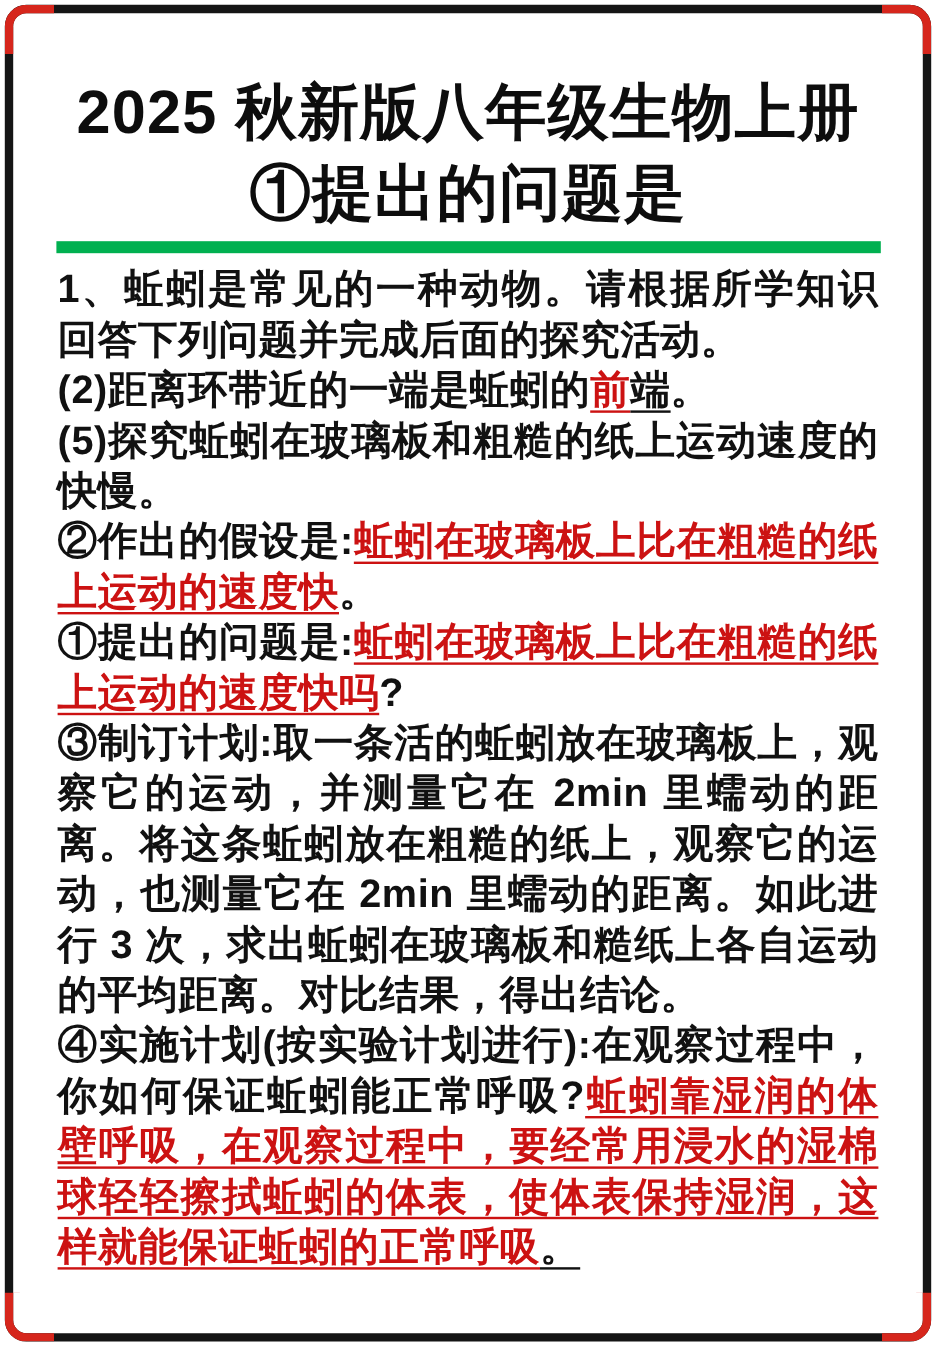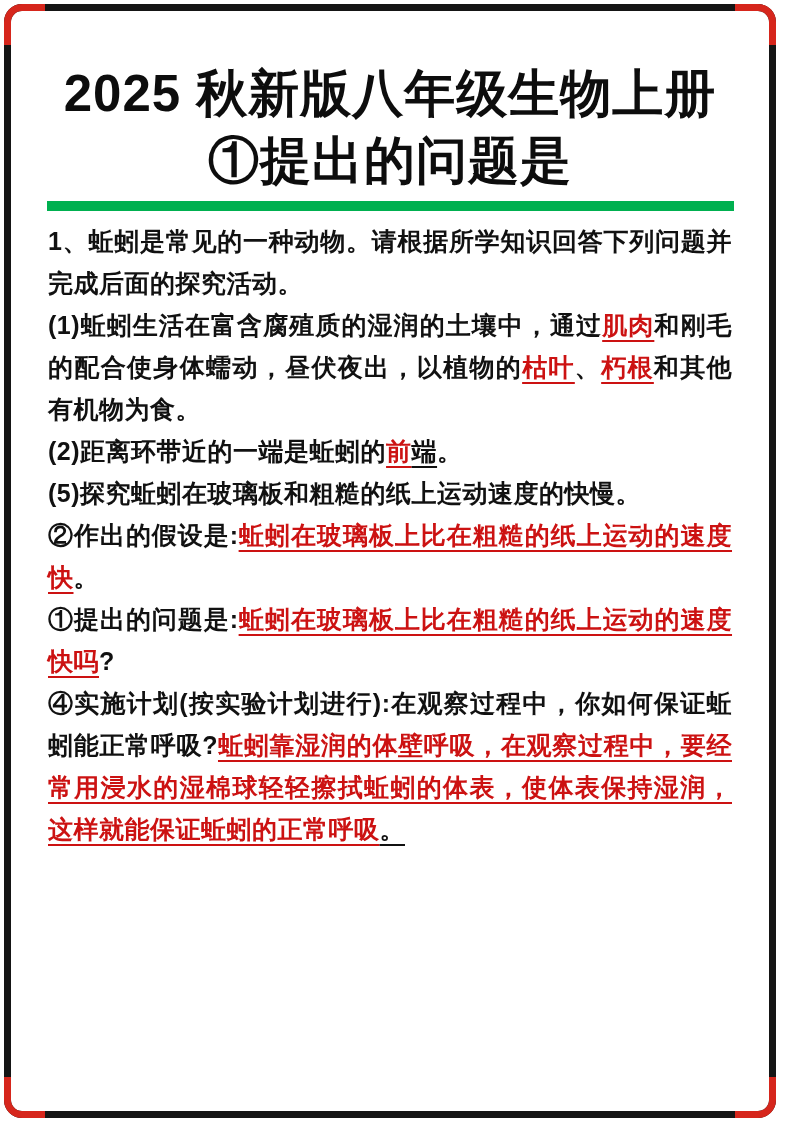--- a/index.html
+++ b/index.html
@@ -30,21 +30,21 @@
   }
   .divider{
     width:687px;height:10px;
     margin:7px auto 0 auto;
     background:var(--divider-color,#00b050);
   }
   .doc-body{
     width:684px;
     margin:9px auto 0 auto;
     color:var(--text-color,#111111);
-    font-size:25px;
+    font-size:33px;
     font-weight:bold;
     line-height:42px;
     text-align:justify;
     text-justify:inter-ideograph;
     letter-spacing:0.5px;
   }
   .doc-body p{margin:0;padding:0;}
   .seg-normal{color:var(--text-color,#111111);}
   .seg-highlight{
     color:var(--highlight-color,#cc1212);
@@ -75,21 +75,21 @@
 
   <div class="title-block">
     <div>2025 秋新版八年级生物上册</div>
     <div>①提出的问题是</div>
   </div>
 
   <div class="divider"></div>
 
   <div class="doc-body">
       <p><span class="seg-normal">1、蚯蚓是常见的一种动物。请根据所学知识回答下列问题并完成后面的探究活动。</span></p>
-      <p><span class="seg-normal">(1)蚯蚓生活在富含腐殖质的湿润的土壤中，通过</span><span class="seg-highlight">肌肉</span><span class="seg-normal">和刚毛的配合使身体蠕动，昼伏夜出，以植物的</span><span class="seg-highlight">枯叶</span><span class="seg-normal">、</span><span class="seg-highlight">朽根</span><span class="seg-normal">和其他有机物为食。</span></p>
       <p><span class="seg-normal">(2)距离环带近的一端是蚯蚓的</span><span class="seg-highlight">前</span><span class="seg-underline">端</span><span class="seg-normal">。</span></p>
       <p><span class="seg-normal">(5)探究蚯蚓在玻璃板和粗糙的纸上运动速度的快慢。</span></p>
       <p><span class="seg-normal">②作出的假设是:</span><span class="seg-highlight">蚯蚓在玻璃板上比在粗糙的纸上运动的速度快</span><span class="seg-normal">。</span></p>
       <p><span class="seg-normal">①提出的问题是:</span><span class="seg-highlight">蚯蚓在玻璃板上比在粗糙的纸上运动的速度快吗</span><span class="seg-normal">?</span></p>
+      <p><span class="seg-normal">③制订计划:取一条活的蚯蚓放在玻璃板上，观察它的运动，并测量它在 2min 里蠕动的距离。将这条蚯蚓放在粗糙的纸上，观察它的运动，也测量它在 2min 里蠕动的距离。如此进行 3 次，求出蚯蚓在玻璃板和糙纸上各自运动的平均距离。对比结果，得出结论。</span></p>
       <p><span class="seg-normal">④实施计划(按实验计划进行):在观察过程中，你如何保证蚯蚓能正常呼吸?</span><span class="seg-highlight">蚯蚓靠湿润的体壁呼吸，在观察过程中，要经常用浸水的湿棉球轻轻擦拭蚯蚓的体表，使体表保持湿润，这样就能保证蚯蚓的正常呼吸</span><span class="seg-underline">。</span></p>
     </div>
 
 </div>
 
 </body></html>

